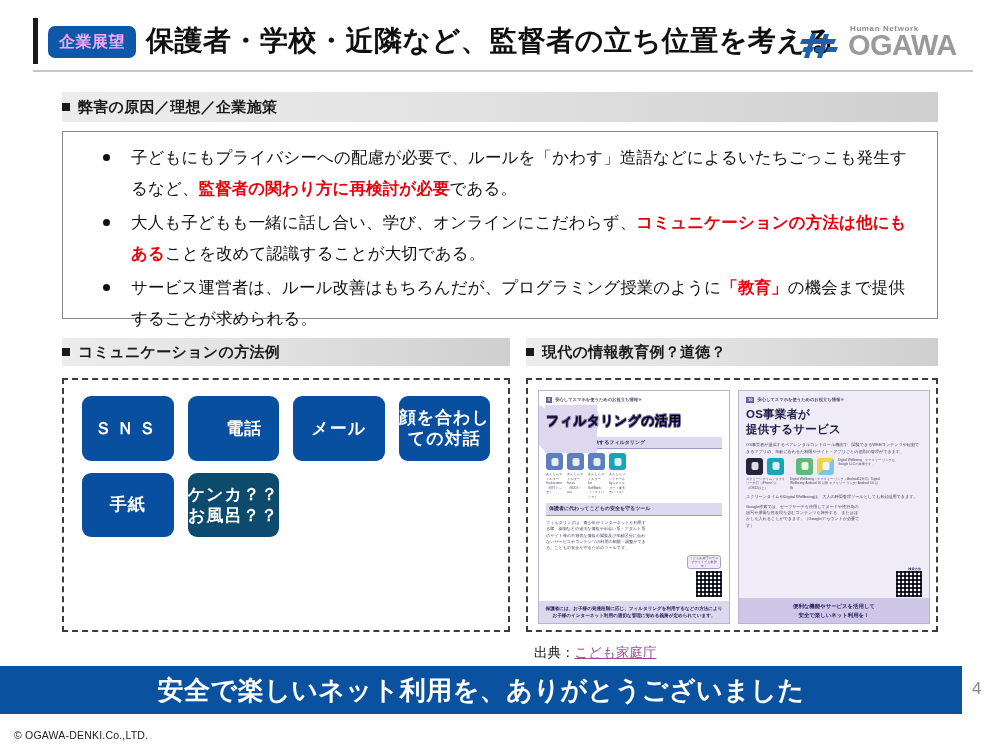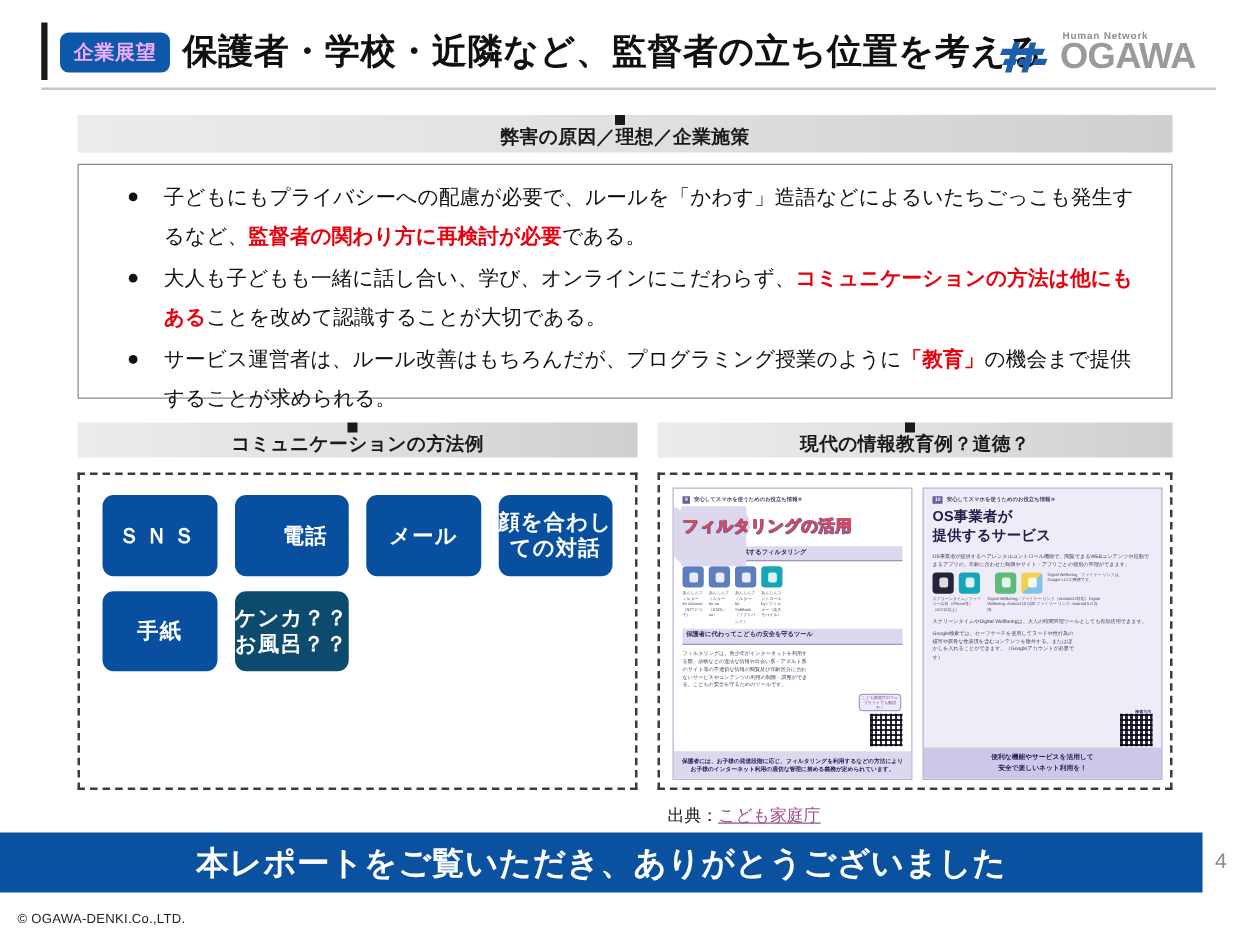--- a/index.html
+++ b/index.html
@@ -92,21 +92,20 @@
     position: absolute;
     background: linear-gradient(to right, #ececec 0%, #e2e2e2 45%, #cfcfcf 100%);
     display: flex;
     align-items: center;
     font-size: 15px;
     font-weight: bold;
     color: #1a1a1a;
     padding-left: 0;
     box-sizing: border-box;
     letter-spacing: 0.3px;
-    flex-direction: column;
   }
   .sec-bar .sq {
     width: 8px; height: 8px;
     background: #1a1a1a;
     margin-right: 8px;
     flex: none;
   }
 
   #sec-bar-main { left: 62px; top: 92px; width: 876px; height: 30px; }
   #sec-bar-comm { left: 62px; top: 338px; width: 448px; height: 28px; }
@@ -226,21 +225,21 @@
     line-height: 1;
   }
   .pg-kicker {
     font-size: 4.3px;
     font-weight: bold;
     color: #4a4266;
   }
   .pg-title-a {
     font-size: 13px;
     font-weight: bold;
-    color: #ef4444;
+    color: #000000;
     text-shadow:
       -0.6px -0.6px 0 #6d5fa6, 0.6px -0.6px 0 #6d5fa6,
       -0.6px 0.6px 0 #6d5fa6, 0.6px 0.6px 0 #6d5fa6;
     letter-spacing: 0.3px;
     position: relative;
     z-index: 2;
     margin: 8px 0 6px 0;
   }
   .heart {
     position: absolute;
@@ -523,16 +522,16 @@
 
   </div>
 </div>
 
 <div class="source-line">
   <span>出典：</span>
   <span class="source-link">こども家庭庁</span>
 </div>
 
 <div class="bottom-banner">
-  <span class="bottom-banner-text">本レポートをご覧いただき、ありがとうございました</span>
+  <span class="bottom-banner-text">安全で楽しいネット利用を、ありがとうございました</span>
 </div>
 <div class="page-number">4</div>
 <div class="copyright">© OGAWA-DENKI.Co.,LTD.</div>
 
 </body></html>

